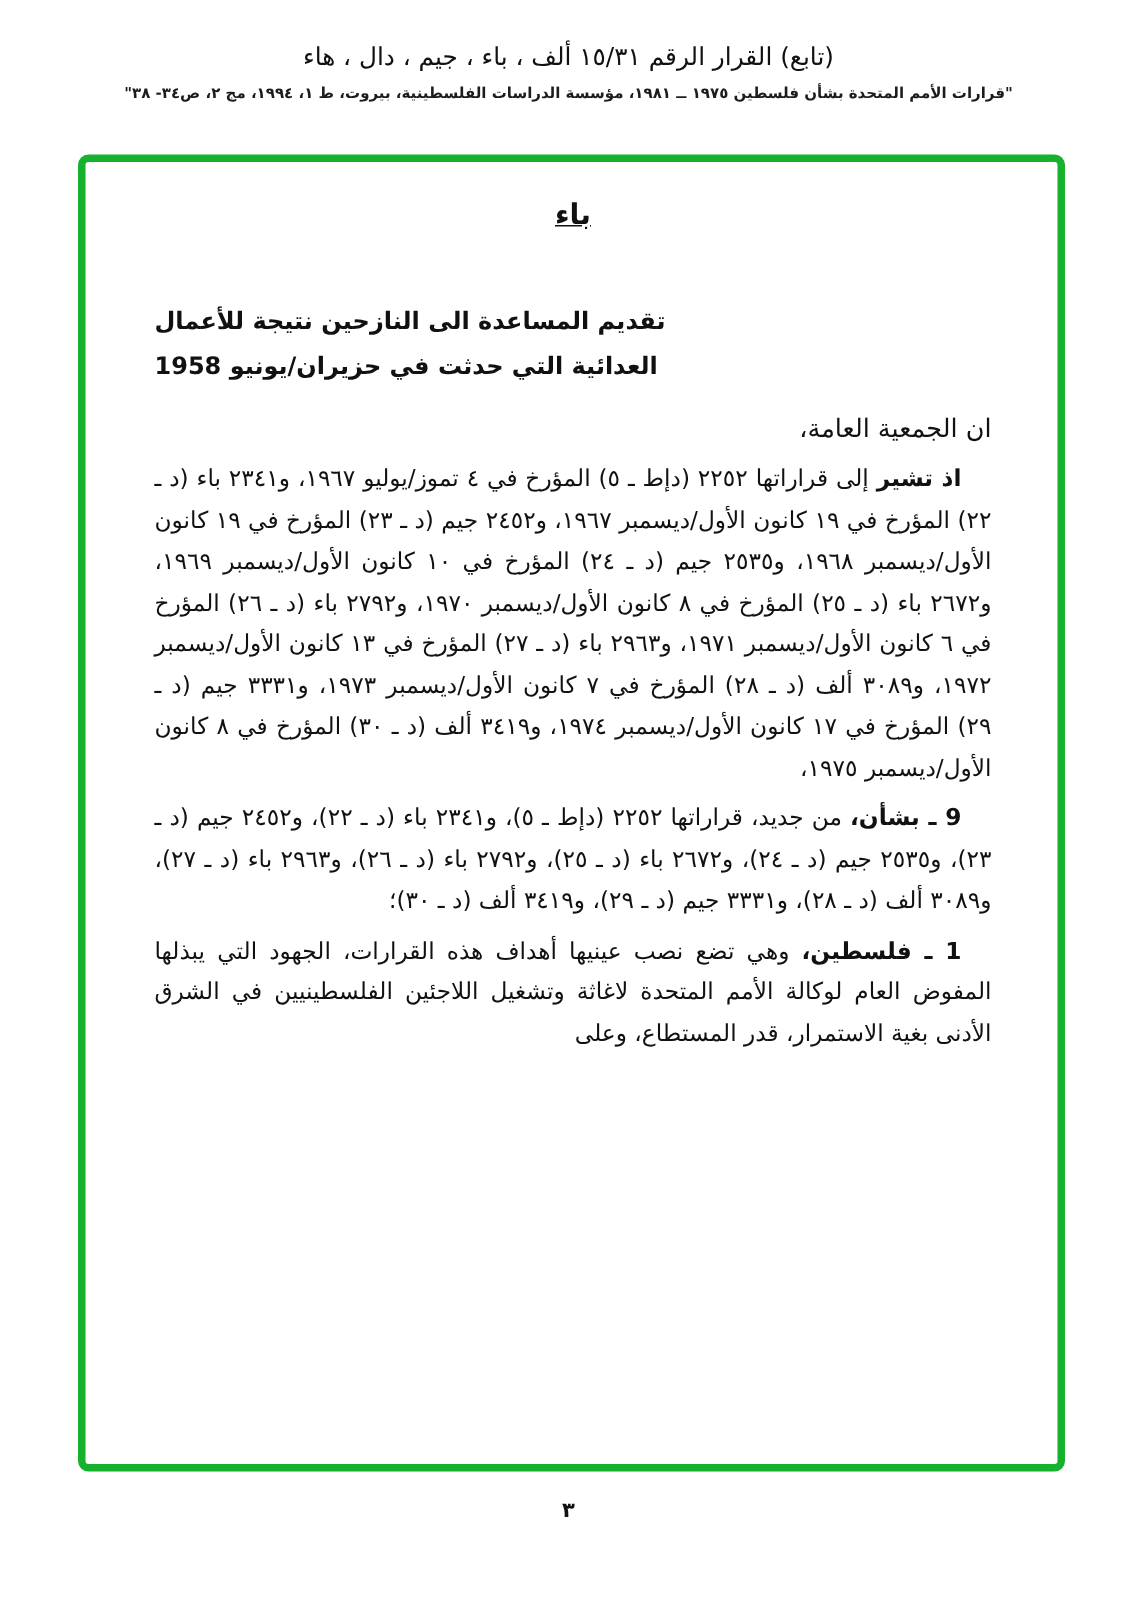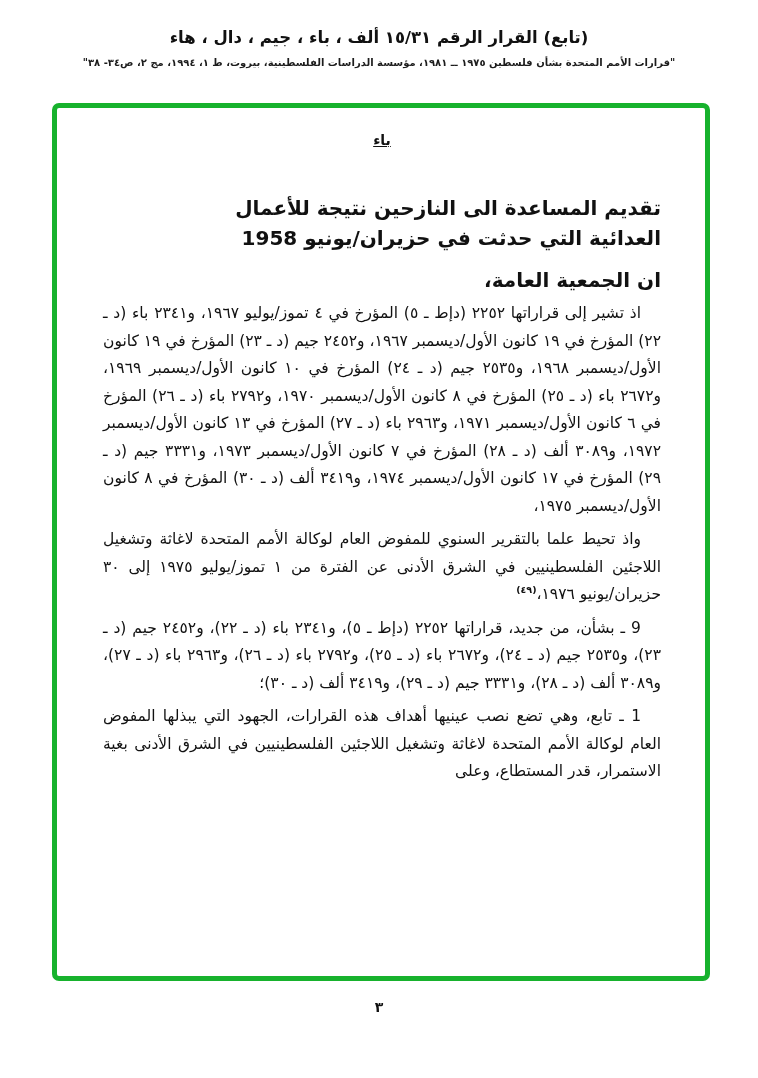--- a/index.html
+++ b/index.html
@@ -19,21 +19,21 @@
   }
   .header {
     position: absolute;
     top: 28px;
     left: 0;
     right: 0;
     text-align: center;
   }
   .header-title {
     font-size: 16.5px;
-    font-weight: bold;
+    font-weight: normal;
     letter-spacing: 0.2px;
   }
   .header-source {
     margin-top: 10px;
     font-size: 10px;
     font-weight: bold;
     color: #1c1c1c;
   }
   .frame {
     position: absolute;
@@ -48,46 +48,46 @@
   }
   .content {
     position: absolute;
     top: 0;
     right: 0;
     left: 0;
     padding: 24px 44px 0 46px;
   }
   .section-letter {
     text-align: center;
-    font-size: 14px;
+    font-size: 19px;
     font-weight: bold;
     margin-bottom: 14px;
     text-decoration: underline;
   }
   .doc-title {
-    text-align: right;
-    font-size: 20px;
+    text-align: left;
+    font-size: 16px;
     font-weight: bold;
     line-height: 30px;
     margin-top: 45px;
   }
   .opening {
     margin-top: 14px;
-    font-size: 20px;
-    font-weight: bold;
+    font-size: 17px;
+    font-weight: normal;
     line-height: 27px;
   }
   .para {
     margin: 6px 0 0 0;
     font-size: 15.5px;
     line-height: 27.5px;
     text-align: justify;
     text-indent: 20px;
   }
-  .para .lead { font-weight: normal; }
+  .para .lead { font-weight: bold; }
   .para sup {
     font-size: 9.5px;
     font-weight: bold;
     line-height: 0;
   }
   .footnote {
     position: absolute;
     bottom: 26px;
     right: 44px;
     left: 44px;
@@ -130,26 +130,25 @@
 
       <div class="doc-title">
         <div>تقديم المساعدة الى النازحين نتيجة للأعمال</div>
         <div>العدائية التي حدثت في حزيران/يونيو 1958</div>
       </div>
 
       <div class="opening">ان الجمعية العامة،</div>
 
       <p class="para"><span class="lead">اذ تشير</span><span> إلى قراراتها ٢٢٥٢ (دإط ـ ٥) المؤرخ في ٤ تموز/يوليو ١٩٦٧، و٢٣٤١ باء (د ـ ٢٢) المؤرخ في ١٩ كانون الأول/ديسمبر ١٩٦٧، و٢٤٥٢ جيم (د ـ ٢٣) المؤرخ في ١٩ كانون الأول/ديسمبر ١٩٦٨، و٢٥٣٥ جيم (د ـ ٢٤) المؤرخ في ١٠ كانون الأول/ديسمبر ١٩٦٩، و٢٦٧٢ باء (د ـ ٢٥) المؤرخ في ٨ كانون الأول/ديسمبر ١٩٧٠، و٢٧٩٢ باء (د ـ ٢٦) المؤرخ في ٦ كانون الأول/ديسمبر ١٩٧١، و٢٩٦٣ باء (د ـ ٢٧) المؤرخ في ١٣ كانون الأول/ديسمبر ١٩٧٢، و٣٠٨٩ ألف (د ـ ٢٨) المؤرخ في ٧ كانون الأول/ديسمبر ١٩٧٣، و٣٣٣١ جيم (د ـ ٢٩) المؤرخ في ١٧ كانون الأول/ديسمبر ١٩٧٤، و٣٤١٩ ألف (د ـ ٣٠) المؤرخ في ٨ كانون الأول/ديسمبر ١٩٧٥،</span></p>
 
-      <p class="para"><span class="lead">واذ تحيط علما</span><span> بالتقرير السنوي للمفوض العام لوكالة الأمم المتحدة لاغاثة وتشغيل اللاجئين الفلسطينيين في الشرق الأدنى عن الفترة من ١ تموز/يوليو ١٩٧٥ إلى ٣٠ حزيران/يونيو ١٩٧٦،</span><sup>(٤٩)</sup></p>
 
 
       <p class="para"><span class="lead">9 ـ </span><span class="lead">بشأن،</span><span> من جديد، قراراتها ٢٢٥٢ (دإط ـ ٥)، و٢٣٤١ باء (د ـ ٢٢)، و٢٤٥٢ جيم (د ـ ٢٣)، و٢٥٣٥ جيم (د ـ ٢٤)، و٢٦٧٢ باء (د ـ ٢٥)، و٢٧٩٢ باء (د ـ ٢٦)، و٢٩٦٣ باء (د ـ ٢٧)، و٣٠٨٩ ألف (د ـ ٢٨)، و٣٣٣١ جيم (د ـ ٢٩)، و٣٤١٩ ألف (د ـ ٣٠)؛</span></p>
 
-      <p class="para"><span class="lead">1 ـ </span><span class="lead">تابع،</span><span> وهي تضع نصب عينيها أهداف هذه القرارات، الجهود التي يبذلها المفوض العام لوكالة الأمم المتحدة لاغاثة وتشغيل اللاجئين الفلسطينيين في الشرق الأدنى بغية الاستمرار، قدر المستطاع، وعلى</span></p>
+      <p class="para"><span class="lead">1 ـ </span><span class="lead">فلسطين،</span><span> وهي تضع نصب عينيها أهداف هذه القرارات، الجهود التي يبذلها المفوض العام لوكالة الأمم المتحدة لاغاثة وتشغيل اللاجئين الفلسطينيين في الشرق الأدنى بغية الاستمرار، قدر المستطاع، وعلى</span></p>
 
     </div>
 
   </div>
 
   <div class="page-number">٣</div>
 
 </div>
 
 </body></html>

